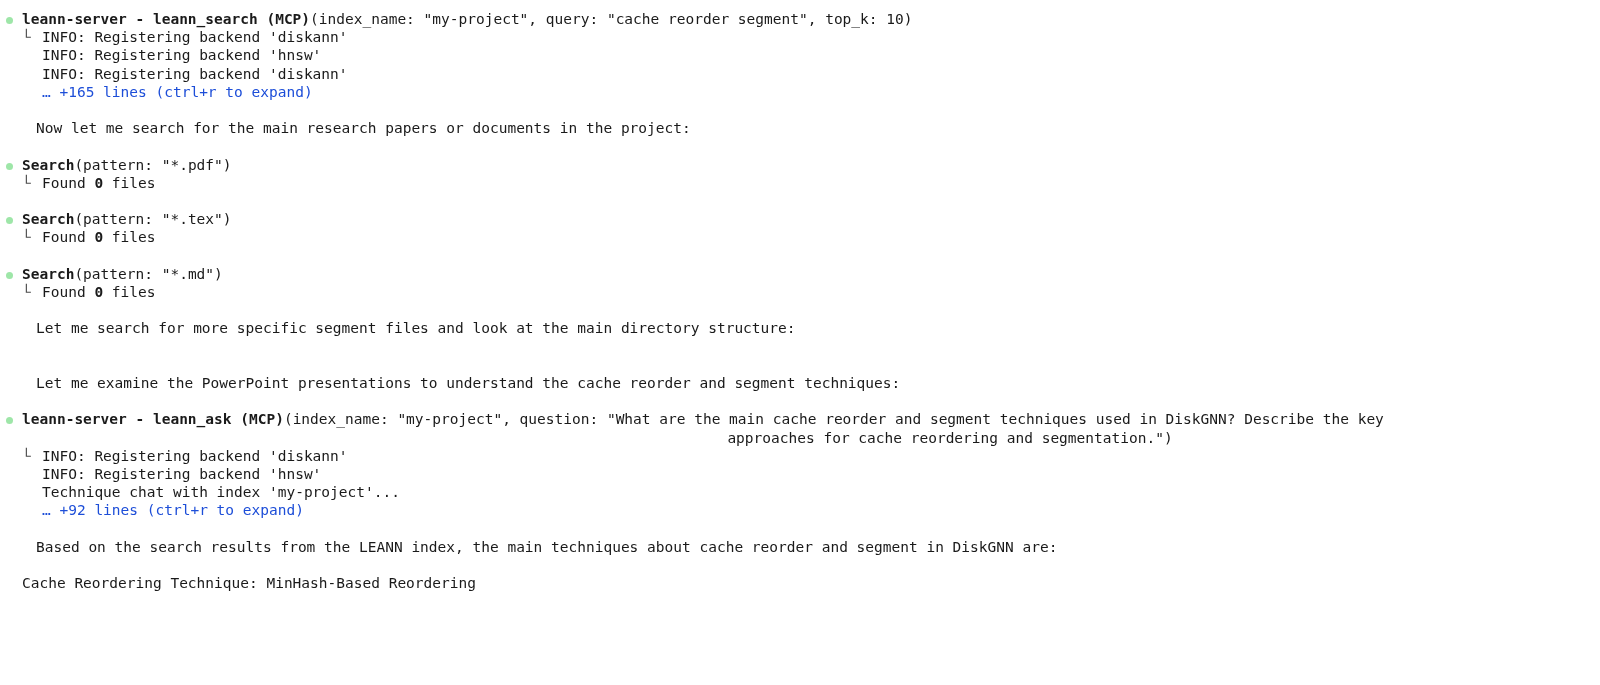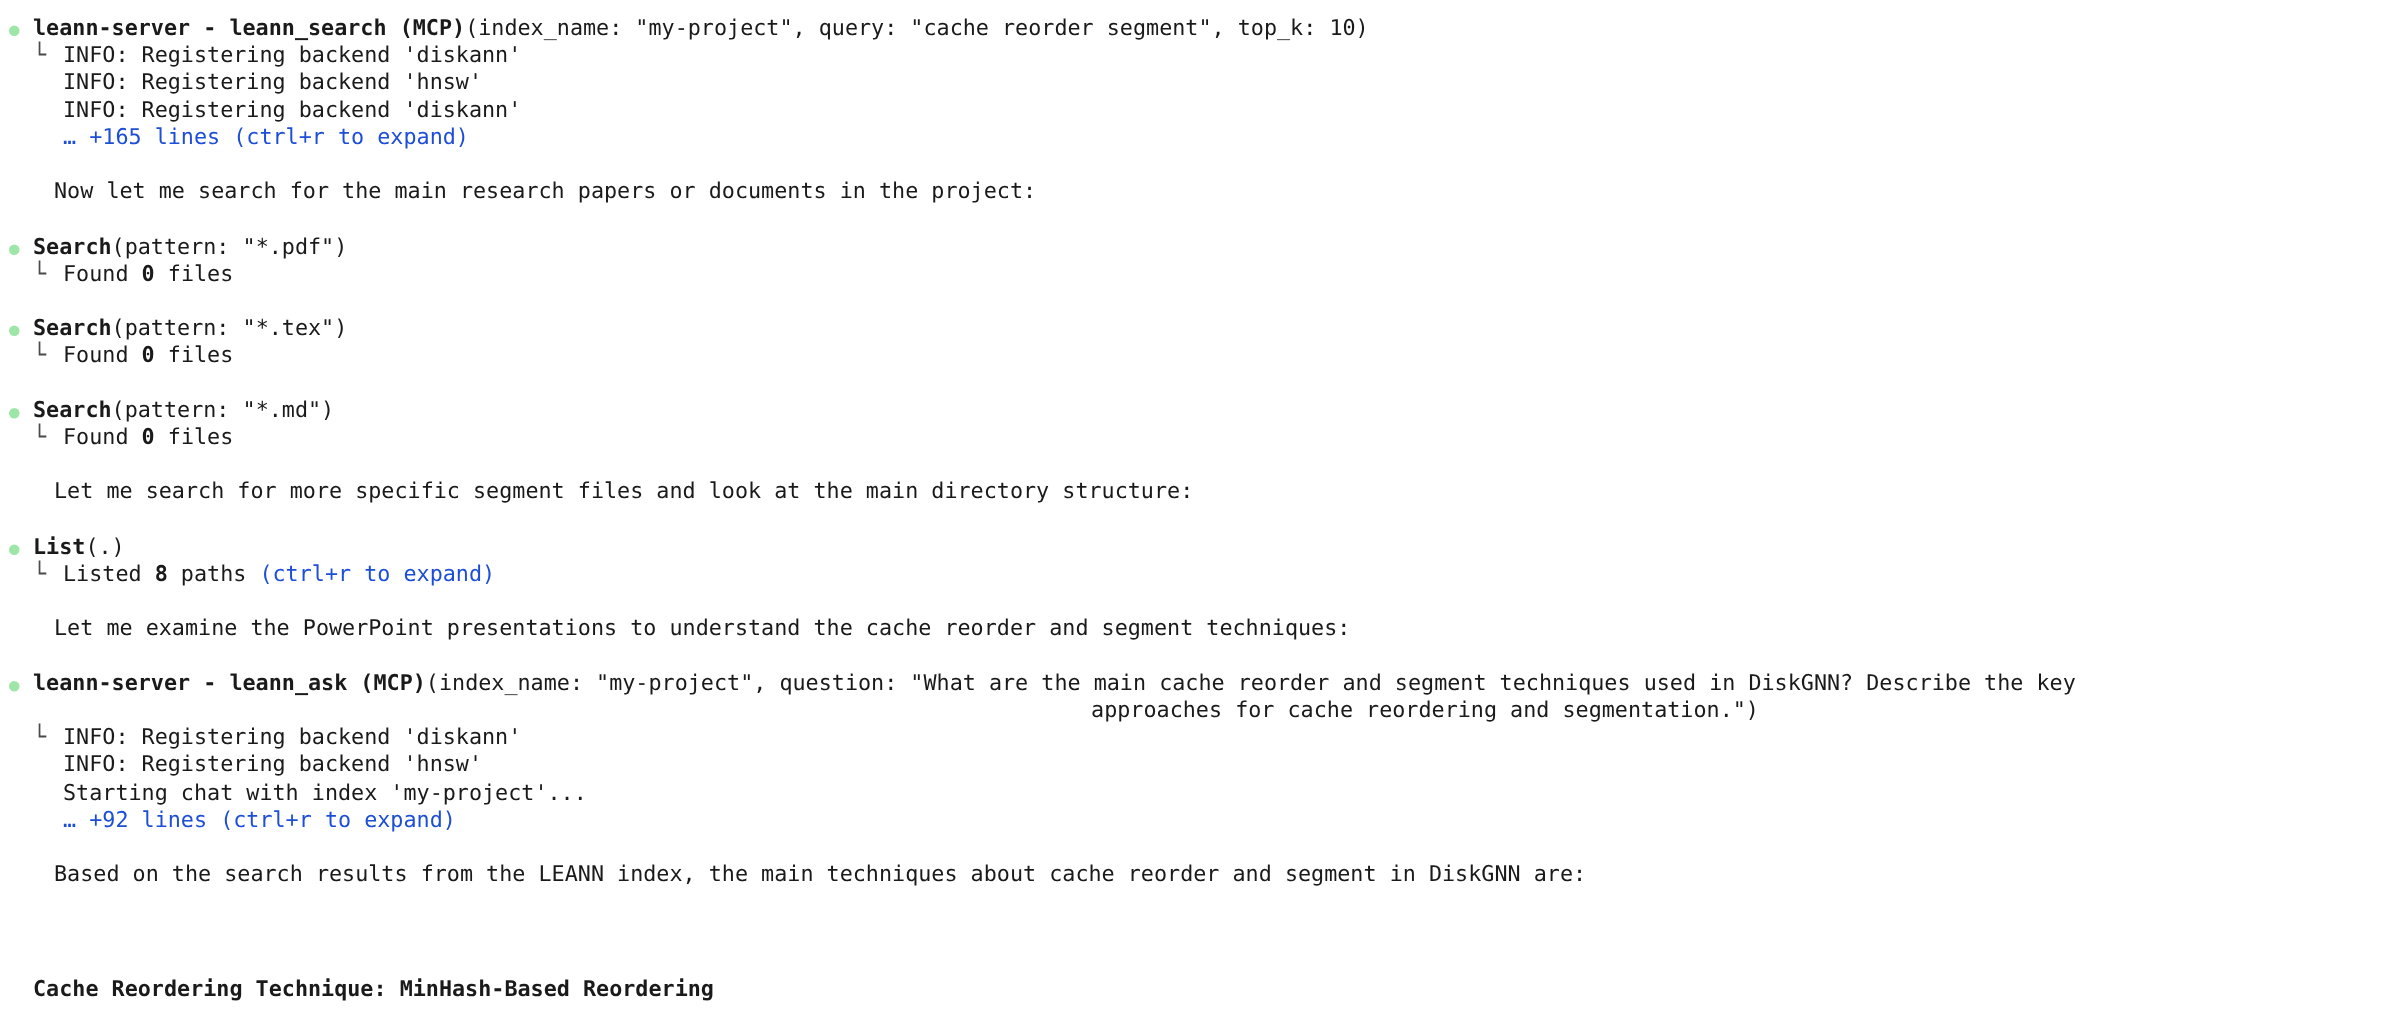--- a/index.html
+++ b/index.html
@@ -67,22 +67,21 @@
   .bold {
     font-weight: bold;
   }
   .prose {
     white-space: pre-wrap;
     padding-left: 36px;
   }
   .heading {
     white-space: pre-wrap;
     padding-left: 22px;
-    font-weight: bold;
-    margin-top: 40px;
+    font-weight: normal;
   }
 </style>
 </head>
 <body>
 
 <div id="transcript">
     <div class="block">
       <span class="bullet"></span>
       <div class="tool-header"><span class="tool-name">leann-server - leann_search (MCP)</span><span class="args">(index_name: "my-project", query: "cache reorder segment", top_k: 10)</span></div>
       <div class="result-line"><span class="elbow">└</span><span>INFO: Registering backend 'diskann'</span></div>
@@ -106,34 +105,29 @@
     </div>
     <div class="spacer"></div>
     <div class="block">
       <span class="bullet"></span>
       <div class="tool-header"><span class="tool-name">Search</span><span class="args">(pattern: "*.md")</span></div>
       <div class="result-line"><span class="elbow">└</span><span>Found <span class="bold">0</span> files</span></div>
     </div>
     <div class="spacer"></div>
     <div class="prose">Let me search for more specific segment files and look at the main directory structure:</div>
     <div class="spacer"></div>
-    <div class="block">
-      <span class="bullet"></span>
-      <div class="tool-header"><span class="tool-name">List</span><span class="args">(.)</span></div>
-      <div class="result-line"><span class="elbow">└</span><span>Listed <span class="bold">8</span> paths <span class="dim">(ctrl+r to expand)</span></span></div>
-    </div>
     <div class="spacer"></div>
     <div class="prose">Let me examine the PowerPoint presentations to understand the cache reorder and segment techniques:</div>
     <div class="spacer"></div>
     <div class="block">
       <span class="bullet"></span>
       <div class="tool-header"><span class="tool-name">leann-server - leann_ask (MCP)</span><span class="args">(index_name: "my-project", question: "What are the main cache reorder and segment techniques used in DiskGNN? Describe the key</span></div>
       <div class="line" style="padding-left: 278px; text-align: center;">approaches for cache reordering and segmentation.")</div>
       <div class="result-line"><span class="elbow">└</span><span>INFO: Registering backend 'diskann'</span></div>
       <div class="result-line"><span class="pad"></span><span>INFO: Registering backend 'hnsw'</span></div>
-      <div class="result-line"><span class="pad"></span><span>Starting chat with index 'my-project'...</span></div>
+      <div class="result-line"><span class="pad"></span><span>Technique chat with index 'my-project'...</span></div>
       <div class="result-line"><span class="pad"></span><span class="dim">… +92 lines (ctrl+r to expand)</span></div>
     </div>
     <div class="spacer"></div>
     <div class="prose">Based on the search results from the LEANN index, the main techniques about cache reorder and segment in DiskGNN are:</div>
     <div class="spacer"></div>
     <div class="heading">Cache Reordering Technique: MinHash-Based Reordering</div>
   </div>
 
 </body></html>

